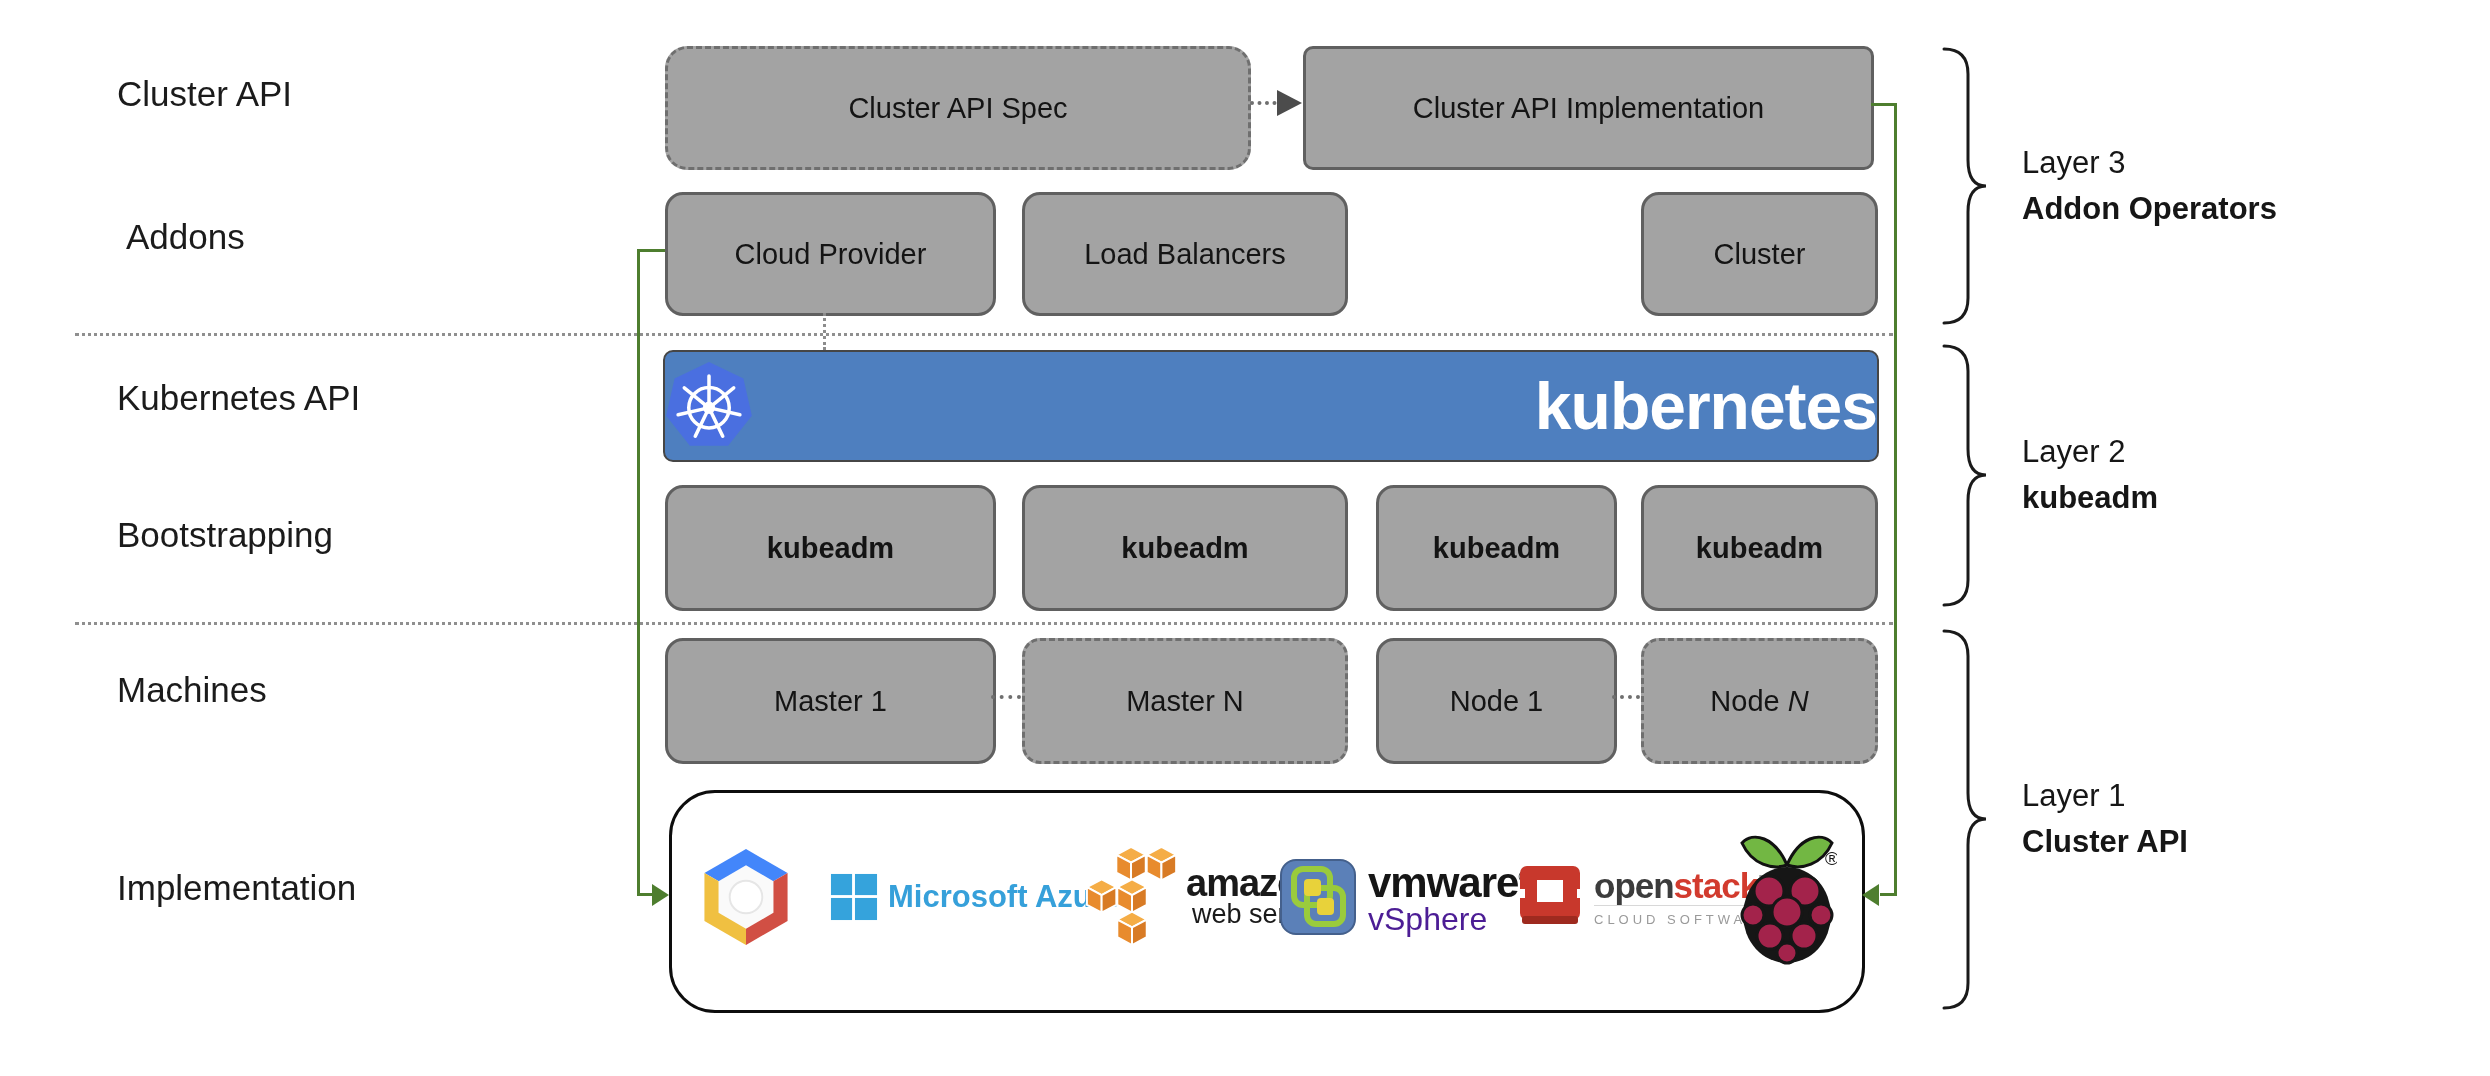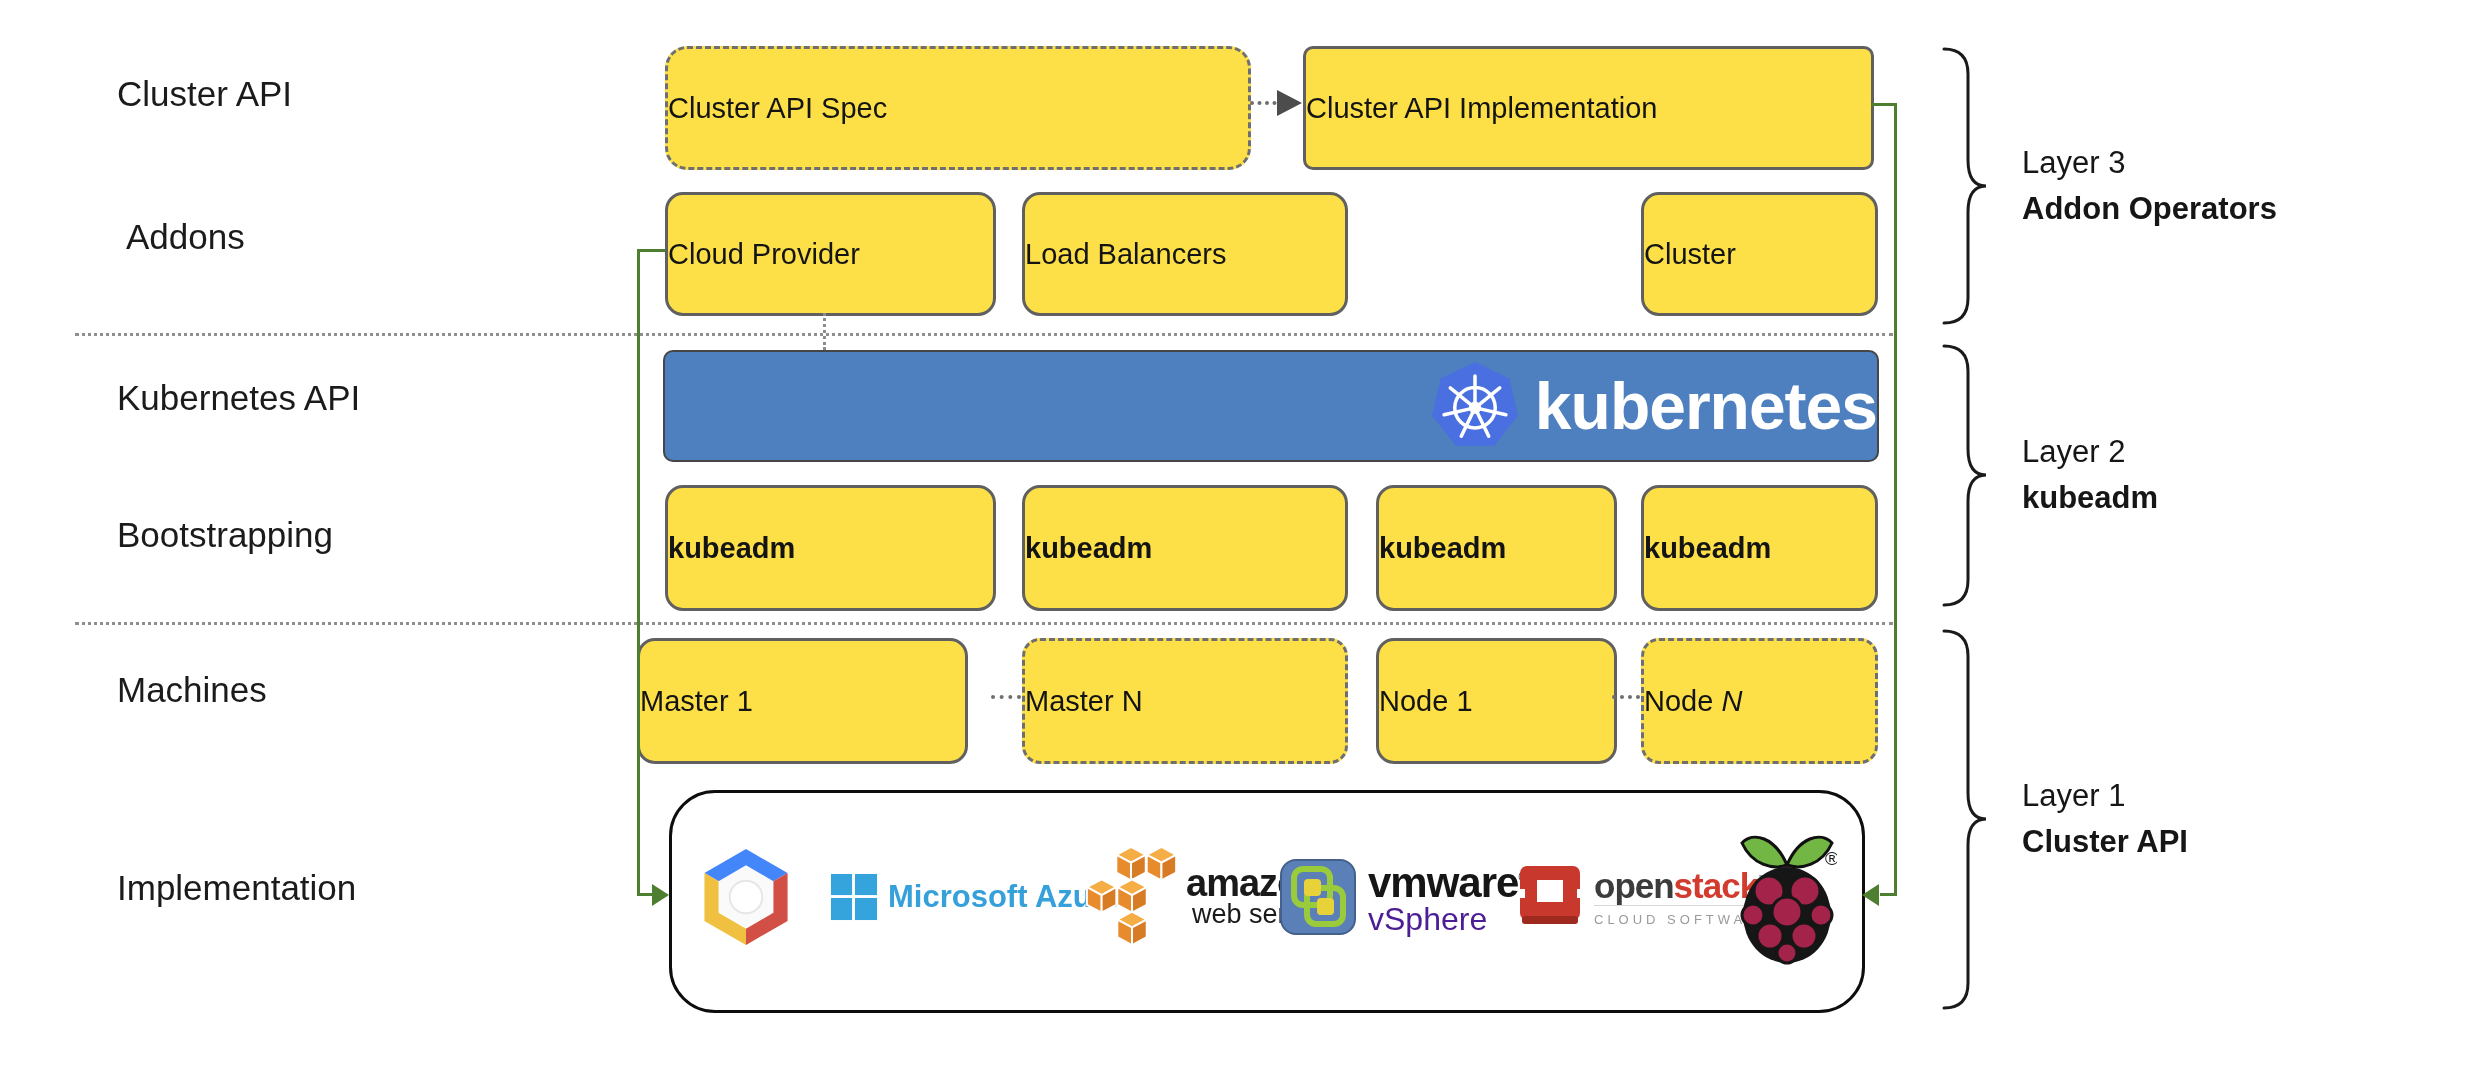--- a/index.html
+++ b/index.html
@@ -6,31 +6,31 @@
   .canvas{position:relative;width:2490px;height:1076px;background:#ffffff;overflow:hidden;
           font-family:"Liberation Sans",sans-serif;color:#161616;}
 
   
   .rowlabel{position:absolute;font-size:35px;color:#1b1b1b;transform:translateY(-50%);white-space:nowrap;}
 
   
   .hsep{position:absolute;left:75px;width:1818px;height:0;border-top:3px dotted #8f8f8f;}
 
   
-  .box{position:absolute;background:#fde047;border:3px solid #606060;border-radius:18px;
-       display:flex;align-items:center;justify-content:flex-start;font-size:29px;color:#141414;
+  .box{position:absolute;background:#a3a3a3;border:3px solid #606060;border-radius:18px;
+       display:flex;align-items:center;justify-content:center;font-size:29px;color:#141414;
        text-align:center;white-space:nowrap;}
   .box.dashed{border-style:dashed;border-color:#6f6f6f;}
   .box .pre{white-space:pre;}
   .box .suf{font-style:italic;}
   .bold{font-weight:700;}
 
   
   .kbanner{position:absolute;left:663px;top:350px;width:1212px;height:108px;background:#4e7fbf;
-           border:2px solid #464646;border-radius:10px;display:flex;align-items:center;justify-content:flex-end;gap:16px;}
+           border:2px solid #464646;border-radius:10px;display:flex;align-items:center;justify-content:space-between;gap:16px;}
   .kword{font-size:66px;font-weight:700;color:#ffffff;letter-spacing:-1px;}
 
   
   .infra{position:absolute;left:669px;top:790px;width:1190px;height:217px;background:#fff;
          border:3px solid #0d0d0d;border-radius:46px;}
 
   .logogroup{position:absolute;display:flex;align-items:center;}
 
   
   .gline{position:absolute;background:#4e7e2f;}
@@ -124,21 +124,21 @@
   <div class="box bold" style="left:1022px;top:485px;width:320px;height:120px">
     <span>kubeadm</span>
   </div>
   <div class="box bold" style="left:1376px;top:485px;width:235px;height:120px">
     <span>kubeadm</span>
   </div>
   <div class="box bold" style="left:1641px;top:485px;width:231px;height:120px">
     <span>kubeadm</span>
   </div>
 
-  <div class="box" style="left:637px;top:638px;width:325px;height:120px">
+  <div class="box" style="left:665px;top:638px;width:325px;height:120px">
     <span class="pre">Master 1</span>
       <span class="suf"></span>
   </div>
   <div class="dot-h" style="left:991px;top:695px;width:30px"></div>
   <div class="box dashed" style="left:1022px;top:638px;width:320px;height:120px">
     <span class="pre">Master N</span>
       <span class="suf"></span>
   </div>
   <div class="box" style="left:1376px;top:638px;width:235px;height:120px">
     <span class="pre">Node 1</span>

